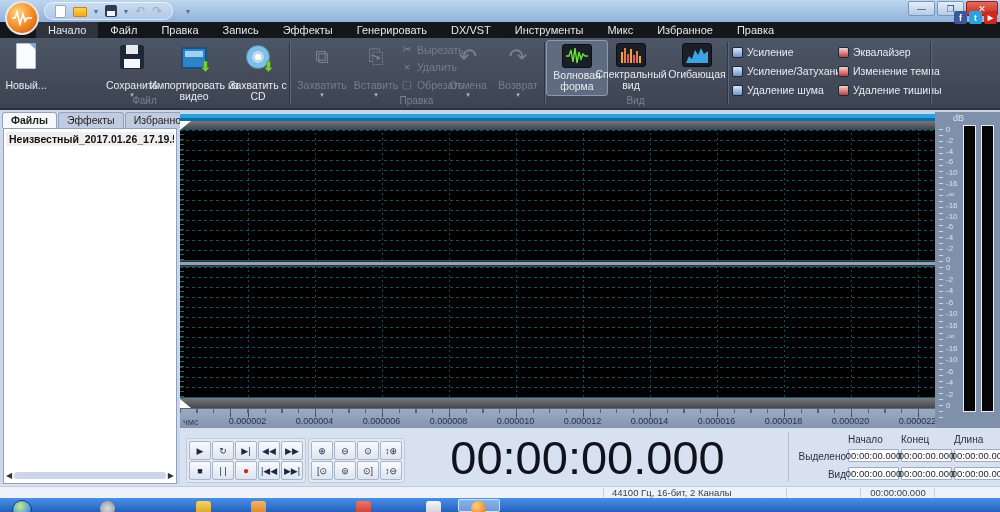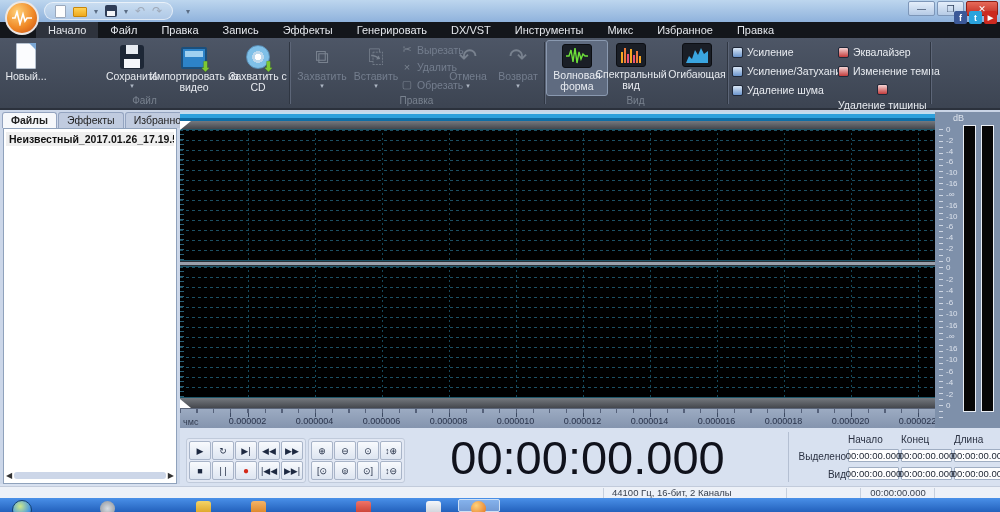--- a/index.html
+++ b/index.html
@@ -40,21 +40,21 @@
     display:flex;align-items:center;justify-content:center;}
   .soc.fb{background:#3b5998;} .soc.tw{background:#2aa3dc;} .soc.yt{background:#cc2a20;font-size:7px;}
 
   
   .ribbon{position:absolute;left:0;top:38px;width:1000px;height:72px;
     background:linear-gradient(#4d5666,#3c4452);border-bottom:2px solid #2b313c;}
   .vsep{position:absolute;top:4px;width:1px;height:62px;background:#2f3642;box-shadow:1px 0 0 #5d6678;}
   .rglabel{position:absolute;top:57px;font-size:10px;color:#79828f;text-align:center;}
   .rbtn{position:absolute;top:3px;display:flex;flex-direction:column;align-items:center;
     color:#e8ebf0;font-size:10.5px;line-height:11px;text-align:center;cursor:default;}
-  .rbtn .cap{margin-top:2px;}
+  .rbtn .cap{margin-top:11px;}
   .rbtn .caret{font-size:7px;color:#aeb7c4;line-height:7px;}
   .rbtn.disabled{color:#747e8e;}
   .ricon{height:28px;display:flex;align-items:flex-end;justify-content:center;}
   .ic-page{width:20px;height:26px;background:#fbfcfe;border:1px solid #b7c2d0;border-radius:1px;position:relative;}
   .ic-page:after{content:"";position:absolute;right:-1px;top:-1px;border-left:7px solid transparent;border-top:7px solid #7ba7d4;}
   .ic-folder{width:28px;height:20px;background:linear-gradient(#ffcf4e,#eda417);border:1px solid #b07c08;border-radius:2px;position:relative;margin-bottom:2px;}
   .ic-folder:before{content:"";position:absolute;left:0;top:-4px;width:12px;height:4px;background:#eda417;border-radius:2px 2px 0 0;}
   .ic-floppy{width:24px;height:24px;background:#1d2736;border-radius:3px;position:relative;}
   .ic-floppy:before{content:"";position:absolute;left:6px;top:0;width:12px;height:9px;background:#e8ecf2;}
   .ic-floppy:after{content:"";position:absolute;left:4px;bottom:1px;width:16px;height:9px;background:#f4f6fa;}
@@ -345,21 +345,21 @@
         <span>Удаление шума</span>
       </div>
     <div class="fxitem" style="left:838px;top:8px;">
         <span class="fxic red"></span>
         <span>Эквалайзер</span>
       </div>
     <div class="fxitem" style="left:838px;top:27px;">
         <span class="fxic red"></span>
         <span>Изменение темпа</span>
       </div>
-    <div class="fxitem" style="left:838px;top:46px;flex-direction:column;">
+    <div class="fxitem" style="left:838px;top:46px;">
         <span class="fxic red"></span>
         <span>Удаление тишины</span>
       </div>
     <div class="vsep" style="left:930px;"></div>
   </div>
 
   <div class="sidebar">
     <div class="stabs">
       <span class="stab active">Файлы</span>
       <span class="stab">Эффекты</span>

